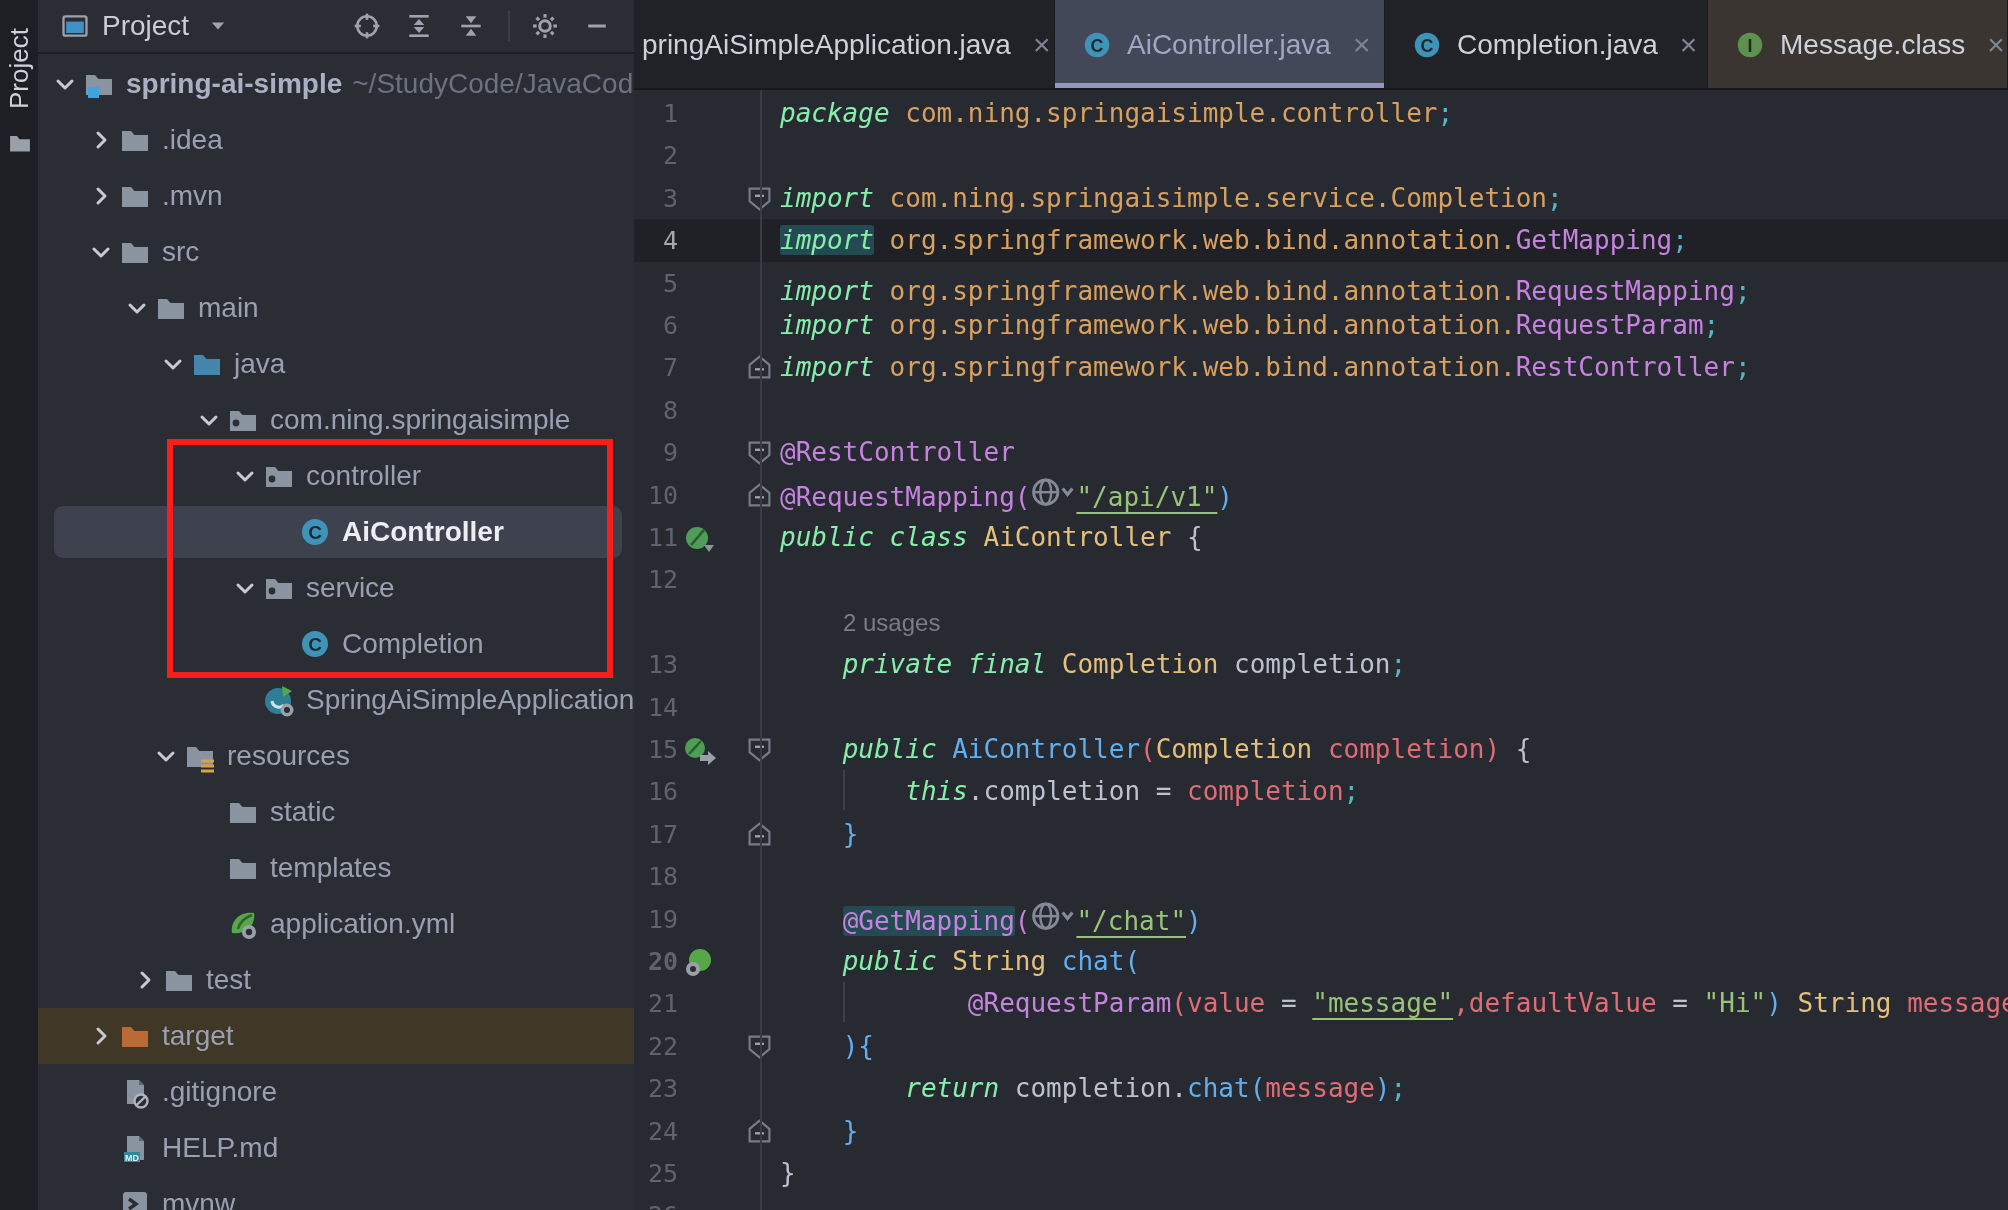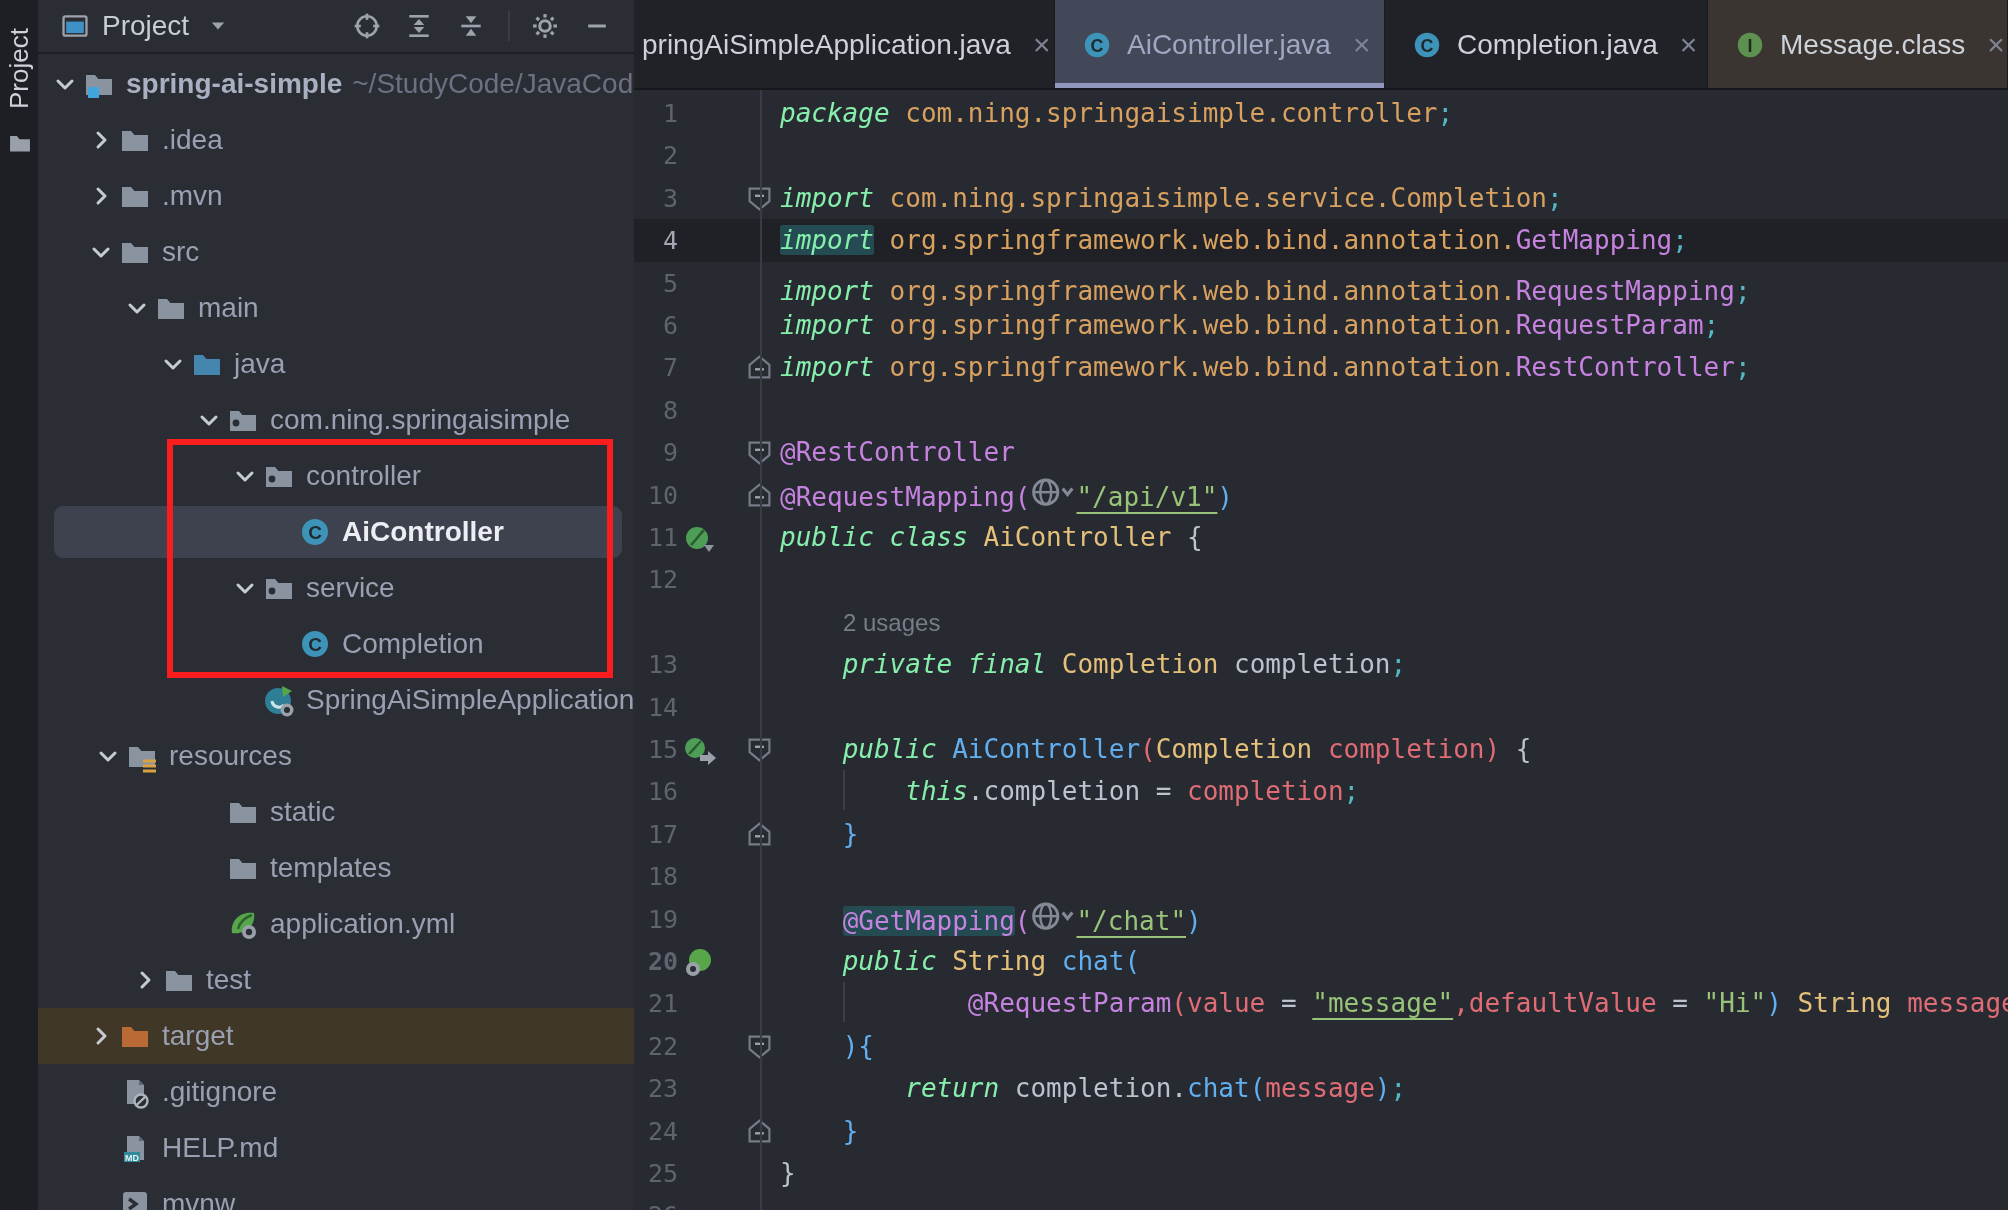--- a/index.html
+++ b/index.html
@@ -315,21 +315,21 @@
             <svg width="100%" height="100%" viewBox="0 0 34 34" xmlns="http://www.w3.org/2000/svg">
               <circle cx="16" cy="18" r="13" fill="#2E7E96"></circle>
               <path d="M10 18 a7 7 0 0 0 12 4" stroke="#CFE3EA" stroke-width="3" fill="none"></path>
               <path d="M20 3 l10 5 -9 6 z" fill="#57A64A"></path>
               <circle cx="25" cy="27" r="6.5" fill="#9AA0AA"></circle>
               <circle cx="25" cy="27" r="3" fill="#2B2D35"></circle>
             </svg>
           </span>
           <span class="tlabel">SpringAiSimpleApplication</span>
         </div>
-        <div class="tree-row" style="top: 672px; padding-left: 53px;">
+        <div class="tree-row" style="top: 672px; padding-left: 111px;">
           <span class="chev">
             <svg width="100%" height="100%" viewBox="0 0 34 34" xmlns="http://www.w3.org/2000/svg">
               <polyline points="10,14 17,21 24,14" stroke="#C6CAD2" stroke-width="3" fill="none" stroke-linecap="round" stroke-linejoin="round"></polyline>
             </svg>
           </span>
           <span class="ticon">
             <svg width="100%" height="100%" viewBox="0 0 34 34" xmlns="http://www.w3.org/2000/svg">
               <path d="M4 8 h9 l3.4 4 H30 V28 H4 z" fill="#8A94A0"></path>
               <g stroke="#D9A343" stroke-width="3">
                 <line x1="18" y1="22" x2="31" y2="22"></line>

